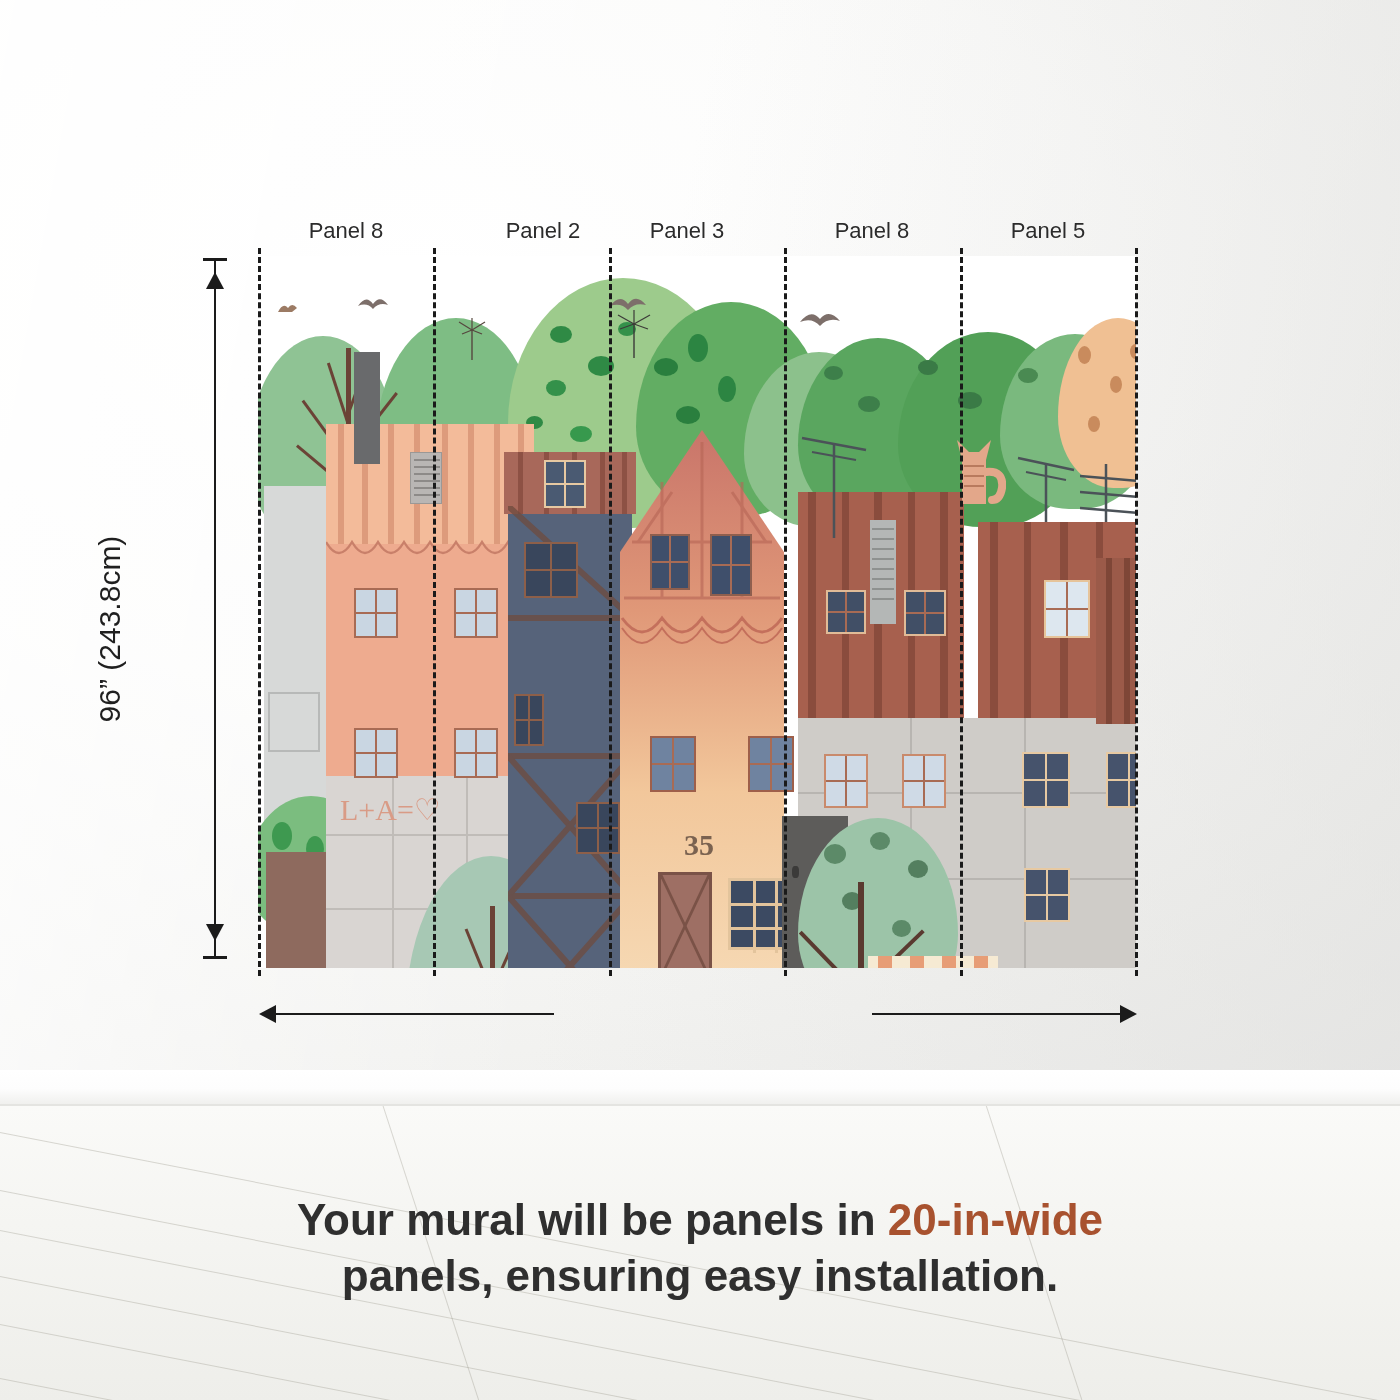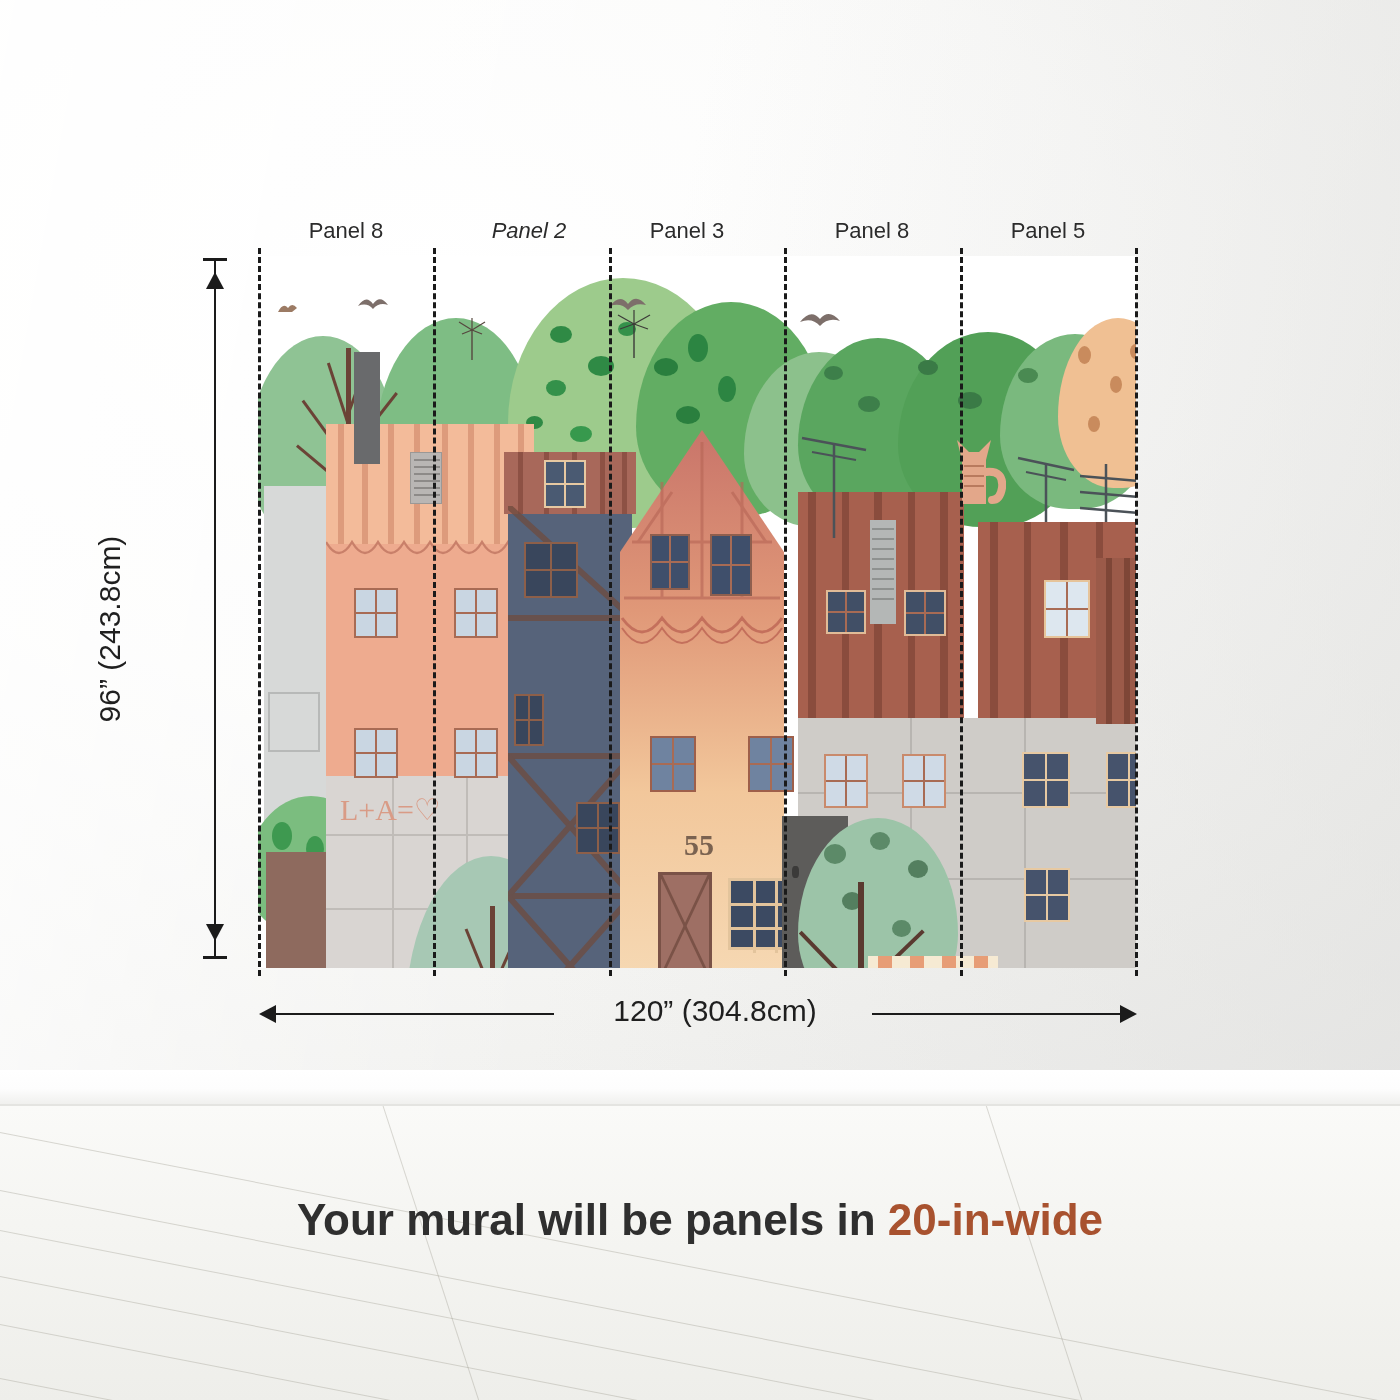--- a/index.html
+++ b/index.html
@@ -387,21 +387,21 @@
 
       <path d="M8 678 L192 678 L192 704 L8 704 Z" fill="#e4d8c4"></path>
     </svg>
 
     <div class="win" style="left:392px; top:278px; width:40px; height:56px; background:#3f4f6b; border-color:#8f5f4e;"></div>
     <div class="win" style="left:452px; top:278px; width:42px; height:62px; background:#3f4f6b; border-color:#8f5f4e;"></div>
 
     <div class="win" style="left:392px; top:480px; width:46px; height:56px; background:#6f83a0; border-color:#9e5f4a;"></div>
     <div class="win" style="left:490px; top:480px; width:46px; height:56px; background:#6f83a0; border-color:#9e5f4a;"></div>
 
-    <div class="art" style="left:426px; top:572px; width:60px; height:34px; font-size:30px; font-weight:bold; color:#7a6250; font-family:'Liberation Serif',serif;">55</div>
+    <div class="art" style="left:426px; top:572px; width:60px; height:34px; font-size:30px; font-weight:bold; color:#7a6250; font-family:'Liberation Serif',serif;">35</div>
 
     <div class="art" style="left:400px; top:616px; width:54px; height:108px; background:#9e6f64; border:3px solid #7a5247;">
       <svg style="position:absolute;left:0;top:0;width:100%;height:100%;" viewBox="0 0 54 108" preserveAspectRatio="none">
         <line x1="0" y1="0" x2="54" y2="108" stroke="#7a5247" stroke-width="3"></line>
         <line x1="54" y1="0" x2="0" y2="108" stroke="#7a5247" stroke-width="3"></line>
       </svg>
     </div>
 
     <div class="art" style="left:470px; top:622px; width:72px; height:72px; background:#3c4a62; border:3px solid #e3c49c;">
       <div style="position:absolute;left:22px;top:0;width:3px;height:72px;background:#e3c49c;"></div>
@@ -509,21 +509,21 @@
     <div class="bld" style="left:744px; top:704px; width:70px; height:170px; background:#e9b79d; z-index:-1;"></div>
 
     <div class="bld" style="left:838px; top:302px; width:42px; height:166px; background:#9b5a49; overflow:hidden;">
       <div style="position:absolute;left:10px;top:0;width:6px;height:166px;background:#7e4637;"></div>
       <div style="position:absolute;left:28px;top:0;width:6px;height:166px;background:#7e4637;"></div>
     </div>
 
   </div>
 
   <div class="panel-label" style="left:258px;">Panel 8</div>
-  <div class="panel-label" style="left:441px;font-style:italic;">Panel 2</div>
+  <div class="panel-label" style="left:455px;">Panel 2</div>
   <div class="panel-label" style="left:599px;">Panel 3</div>
   <div class="panel-label" style="left:784px;">Panel 8</div>
   <div class="panel-label" style="left:960px;">Panel 5</div>
 
   <div class="vdash" style="left:258px;"></div>
   <div class="vdash" style="left:433px;"></div>
   <div class="vdash" style="left:609px;"></div>
   <div class="vdash" style="left:784px;"></div>
   <div class="vdash" style="left:960px;"></div>
   <div class="vdash" style="left:1135px;"></div>
@@ -532,19 +532,19 @@
   <div class="vcap" style="top:258px;"></div>
   <div class="vcap" style="top:956px;"></div>
   <div class="arrow-up" style="top:272px;"></div>
   <div class="arrow-down" style="top:924px;"></div>
   <div id="vdim-label">96” (243.8cm)</div>
 
   <div class="hline" style="left:276px; width:278px;"></div>
   <div class="hline" style="left:872px; width:250px;"></div>
   <div class="arrow-left" style="left:259px;"></div>
   <div class="arrow-right" style="left:1120px;"></div>
-  <div id="hdim-label">120” (304.8cm)</div>
 
   <div id="caption">
     <span>Your mural will be panels in </span><span class="accent">20-in-wide</span><br>
+    <span>panels, ensuring easy installation.</span>
   </div>
 
 </div>
 
 </body></html>

